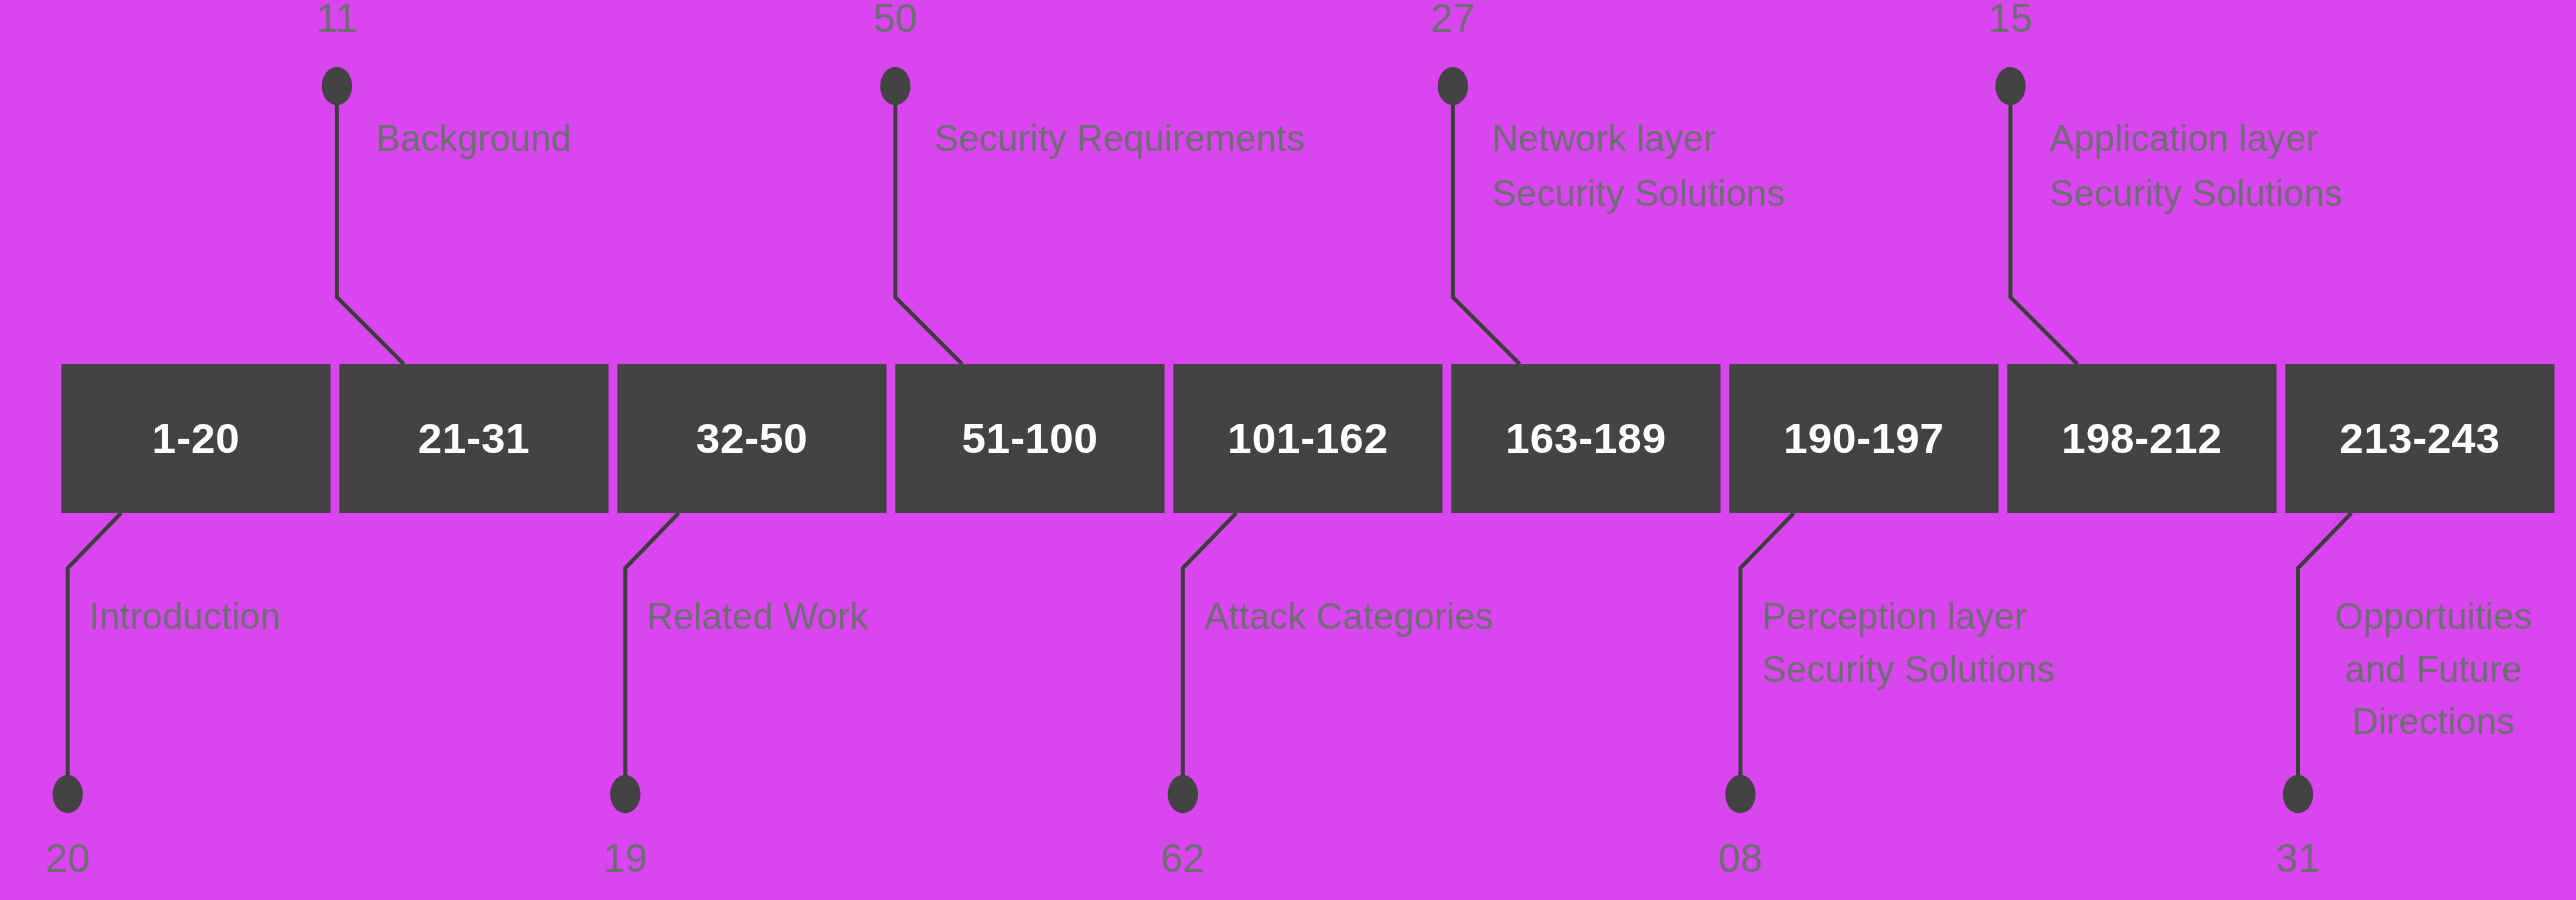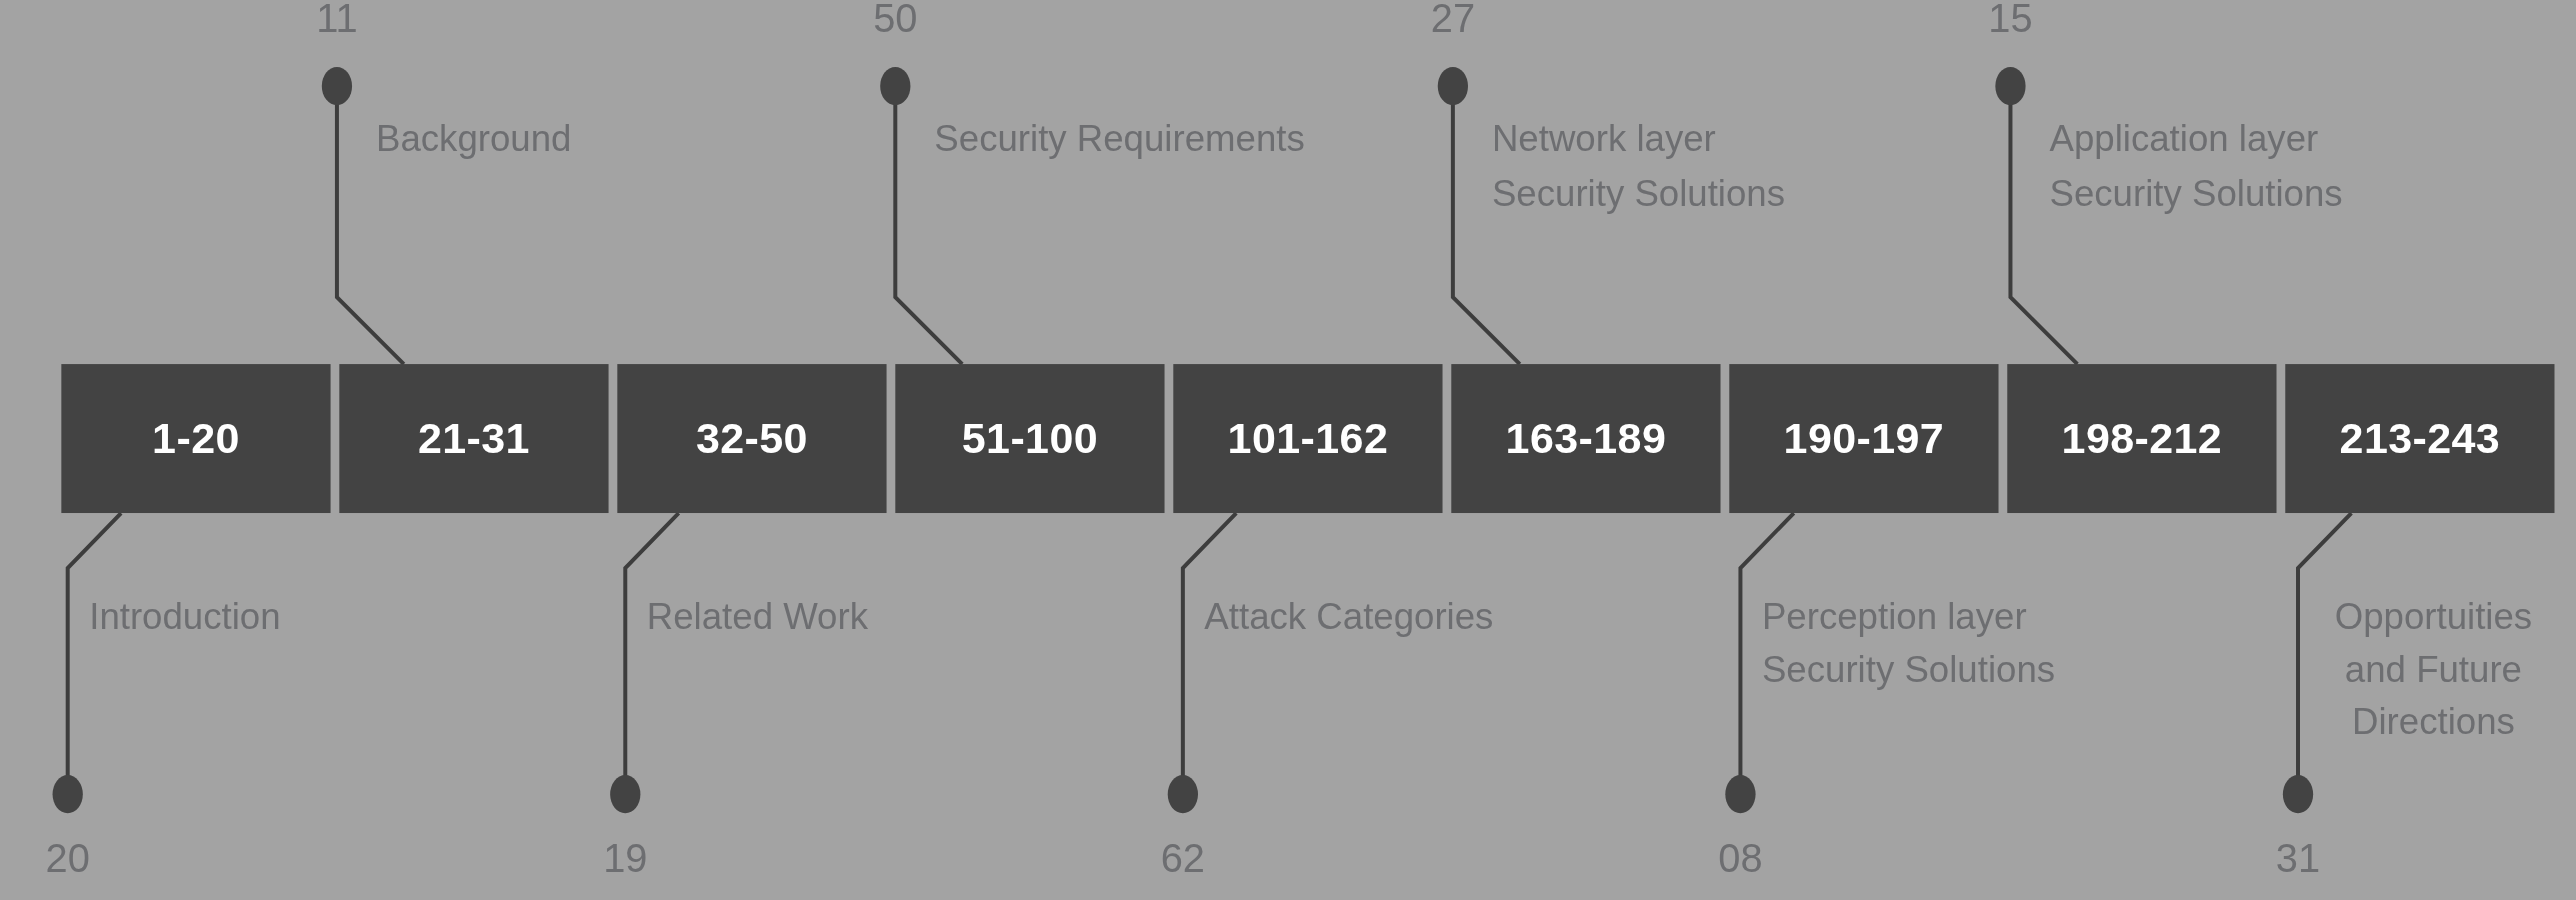--- a/index.html
+++ b/index.html
@@ -8,21 +8,21 @@
     padding: 0;
     background: #ffffff;
   }
   body {
     font-family: "Liberation Sans", sans-serif;
   }
   #stage {
     position: relative;
     width: 2576px;
     height: 901px;
-    background: #a3a3a3;
+    background: #d946ef;
     overflow: hidden;
   }
   #diagram {
     position: absolute;
     top: 0;
     left: 0;
     width: 2576px;
     height: 901px;
     display: block;
   }

